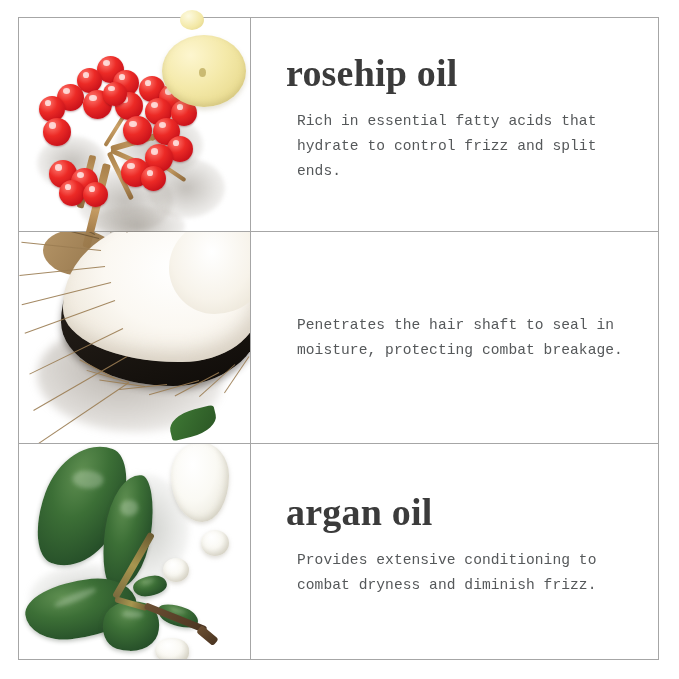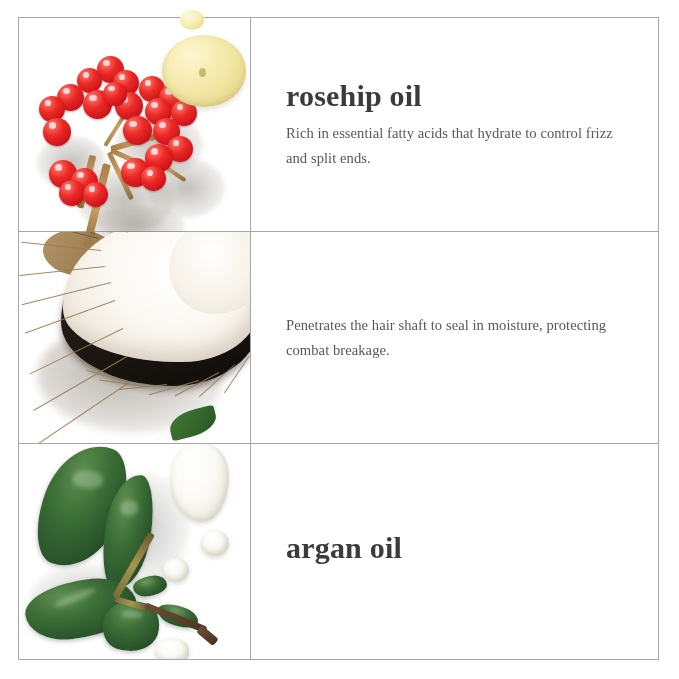--- a/index.html
+++ b/index.html
@@ -59,33 +59,33 @@
     box-sizing: border-box;
     background: #ffffff;
     padding-left: 35px;
     display: flex;
     flex-direction: column;
     justify-content: center;
   }
 
   .title {
     font-family: "Liberation Serif", serif;
-    font-size: 30px;
+    font-size: 38px;
     line-height: 36px;
     color: #3b3b3b;
     letter-spacing: 0.2px;
     margin: 0 0 7px 0;
     white-space: nowrap;
   }
   .desc {
-    font-family: Liberation Serif, serif;
+    font-family: Liberation Mono, monospace;
     font-size: 14.6px;
     line-height: 25px;
     color: #55585a;
-    margin: 0;
+    margin: 11px;
     max-width: 350px;
     letter-spacing: 0.05px;
   }
 
   
   .scene { position: absolute; inset: 0; overflow: visible; }
   .scene-clip { position:absolute; inset:0; overflow:hidden; }
 
   
   .oil-drop-big {
@@ -330,17 +330,18 @@
 
           <div class="wdrop" style="left:152px;top:-2px;width:58px;height:80px;border-radius:50% 50% 46% 54% / 42% 42% 58% 58%;"></div>
           <div class="wdrop" style="left:182px;top:86px;width:28px;height:26px;border-radius:50%;"></div>
           <div class="wdrop" style="left:144px;top:114px;width:26px;height:24px;border-radius:50%;"></div>
           <div class="wdrop" style="left:136px;top:194px;width:34px;height:26px;border-radius:50% 50% 44% 56%;"></div>
         </div>
       </div>
 
       <div class="cell-txt">
         <h2 class="title">argan oil</h2>
+        <p class="desc">Provides extensive conditioning to combat dryness and diminish frizz.</p>
       </div>
     </div>
 
   </div>
 </div>
 
 </body></html>

